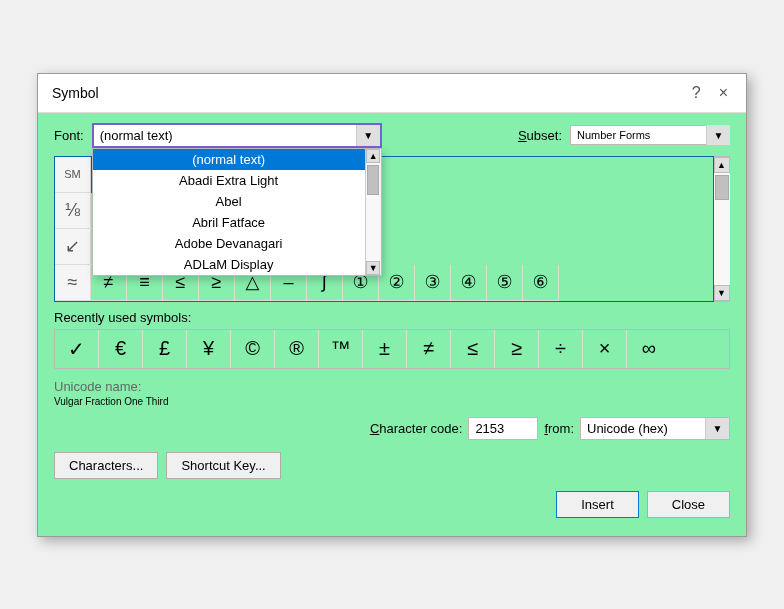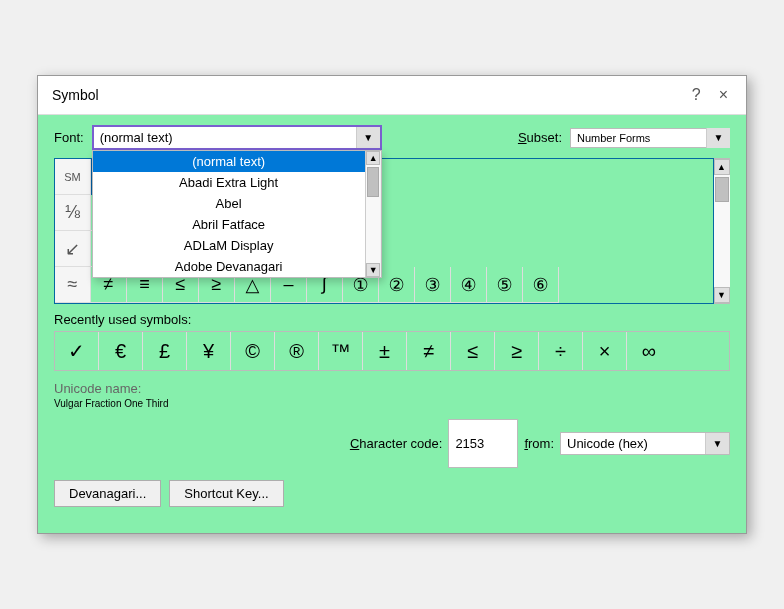--- a/index.html
+++ b/index.html
@@ -255,28 +255,28 @@
     .char-code-row {
       display: flex;
       align-items: center;
       gap: 6px;
       margin-bottom: 12px;
       justify-content: flex-end;
     }
     .char-code-label { font-size: 13px; }
     .char-code-input {
       border: 1px solid #bbb;
-      padding: 16px 6px;
+      padding: 3px 6px;
       width: 70px;
       font-size: 13px;
     }
     .from-label { font-size: 13px; }
     .from-select-wrapper {
       position: relative;
-      width: 170px;
+      width: 150px;
       border-radius: 6px;
     }
     .from-select-box {
       border: 1px solid #bbb;
       background: white;
       padding: 3px 28px 3px 6px;
       font-size: 13px;
       width: 100%;
     }
     .from-dropdown-arrow {
@@ -358,22 +358,22 @@
           <div class="font-dropdown-arrow" style="position:absolute;right:0;top:0;bottom:0;width:24px;background:#e0e0e0;border-left:1px solid #ccc;display:flex;align-items:center;justify-content:center;font-size:10px;">▼</div>
         </div>
 
         <div class="dropdown-open" style="position:absolute;top:100%;left:0;width:100%;background:white;border:1px solid #bbb;box-shadow:2px 4px 8px rgba(0,0,0,0.2);z-index:100;max-height:160px;overflow:hidden;">
           <div style="display:flex;">
             <div style="flex:1; overflow:hidden;">
               <div class="dropdown-item selected"><span>(normal text)</span></div>
               <div class="dropdown-item"><span>Abadi Extra Light</span></div>
               <div class="dropdown-item"><span>Abel</span></div>
               <div class="dropdown-item"><span>Abril Fatface</span></div>
+              <div class="dropdown-item"><span>Adobe Devanagari</span></div>
               <div class="dropdown-item"><span>ADLaM Display</span></div>
-              <div class="dropdown-item"><span>Adobe Devanagari</span></div>
             </div>
             <div style="width:16px;background:#f0f0f0;border-left:1px solid #ccc;display:flex;flex-direction:column;align-items:center;">
               <div style="width:14px;height:14px;background:#e0e0e0;border:1px solid #bbb;display:flex;align-items:center;justify-content:center;font-size:9px;cursor:pointer;">▲</div>
               <div style="flex:1;width:14px;background:#f8f8f8;">
                 <div style="width:12px;height:30px;background:#c0c0c0;border:1px solid #aaa;margin:2px 1px;"></div>
               </div>
               <div style="width:14px;height:14px;background:#e0e0e0;border:1px solid #bbb;display:flex;align-items:center;justify-content:center;font-size:9px;cursor:pointer;">▼</div>
             </div>
           </div>
         </div>
@@ -483,18 +483,24 @@
       <span class="from-label"><span class="underline">f</span>rom:</span>
       <div class="from-select-wrapper">
         <div class="from-select-box" style="position:relative;display:flex;align-items:center;">
           <span>Unicode (hex)</span>
           <div class="from-dropdown-arrow">▼</div>
         </div>
       </div>
     </div>
 
     <div class="shortcut-row">
-      <button class="action-btn">Devanagari...</button>
+      <button class="action-btn">Characters...</button>
       <button class="action-btn">Shortcut Key...</button>
     </div>
 
+    <div class="dialog-footer">
+      <button class="footer-btn insert-btn">
+        <span>Insert</span>
+      </button>
+      <button class="footer-btn">Close</button>
+    </div>
   </div>
 </div>
 
 </body></html>

